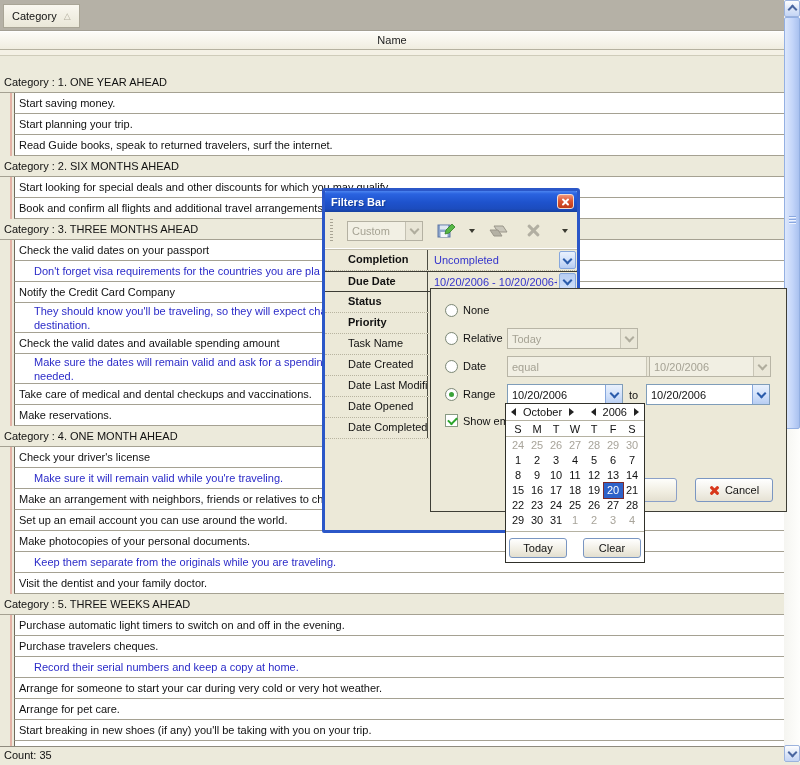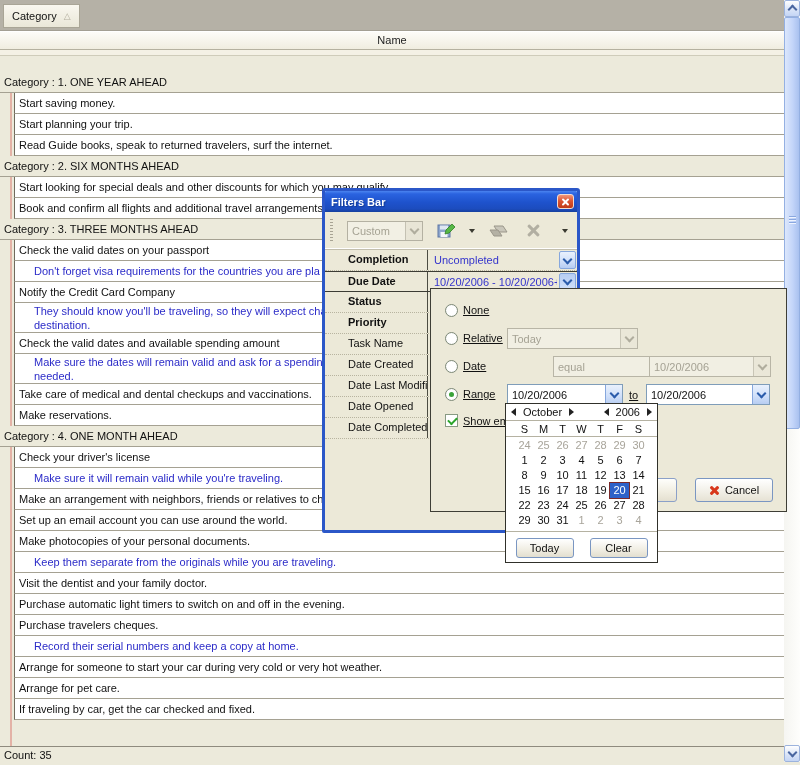--- a/index.html
+++ b/index.html
@@ -79,21 +79,21 @@
   .fvalue{flex:1;position:relative;display:flex;align-items:center;padding-left:6px;color:#3434cc;
           overflow:hidden;white-space:nowrap;}
   .fvalue .vtext{margin-right:20px;overflow:hidden;}
   .fdrop{position:absolute;right:1px;top:1px;bottom:1px;width:17px;box-sizing:border-box;border:1px solid #86a7dd;border-radius:2px;
          background:linear-gradient(#e9f1fd,#cfdff9 60%,#b7cdf2);display:flex;align-items:center;justify-content:center;}
   .fdrop.pressed{background:linear-gradient(#b7cdf2,#cfdff9);}
 
   
   .panel{position:absolute;left:430px;top:288px;width:357px;height:224px;box-sizing:border-box;z-index:20;
          background:#ece9d8;border:1px solid #3e3e36;}
-  .plabel{position:absolute;line-height:13px;text-decoration:underline;}
+  .plabel{position:absolute;line-height:13px;}
   .radio{position:absolute;width:13px;height:13px;border-radius:50%;box-sizing:border-box;border:1px solid #7e8a78;
          background:radial-gradient(#ffffff 55%,#ececec);}
   .radio.sel::after{content:"";position:absolute;left:3px;top:3px;width:5px;height:5px;border-radius:50%;background:#3aa33a;}
   .checkbox{position:absolute;width:13px;height:13px;box-sizing:border-box;border:1px solid #889a82;background:#fff;}
   .checkbox.checked::after{content:"";position:absolute;left:2px;top:2px;width:7px;height:4px;
                            border-left:2px solid #2ba52b;border-bottom:2px solid #2ba52b;transform:rotate(-45deg);}
   .pcombo{position:absolute;height:21px;box-sizing:border-box;border:1px solid #7f9db9;background:#fff;
           display:flex;align-items:center;padding-left:4px;overflow:hidden;white-space:nowrap;}
   .pcombo .cbtn{margin-left:auto;width:17px;height:100%;box-sizing:border-box;border-left:1px solid #86a7dd;
                 background:linear-gradient(#e9f1fd,#cfdff9 60%,#b7cdf2);display:flex;align-items:center;justify-content:center;flex:0 0 17px;}
@@ -102,21 +102,21 @@
   .ok-btn{position:absolute;left:196px;top:189px;width:50px;height:24px;box-sizing:border-box;z-index:1;
           border:1px solid #8ba0c8;border-radius:3px;background:linear-gradient(#fefefb,#f0ede0 60%,#e4e0d0);}
   .cancel-btn{position:absolute;left:264px;top:189px;width:78px;height:24px;box-sizing:border-box;z-index:1;
           border:1px solid #7a96c2;border-radius:3px;background:linear-gradient(#ffffff,#f2f0e8 55%,#e6e2d4);
           display:flex;align-items:center;justify-content:center;gap:5px;}
   .redx{position:relative;width:11px;height:11px;}
   .redx span{position:absolute;left:0;top:4px;width:11px;height:3px;background:#d8381c;border-radius:1px;}
   .redx span.a{transform:rotate(45deg);} .redx span.b{transform:rotate(-45deg);}
 
   
-  .calendar{position:absolute;left:505px;top:403px;width:153px;height:160px;box-sizing:border-box;z-index:30;
+  .calendar{position:absolute;left:505px;top:403px;width:140px;height:160px;box-sizing:border-box;z-index:30;
             background:#fff;border:1px solid #30302a;}
   .cal-head{height:17px;box-sizing:border-box;display:flex;align-items:center;justify-content:space-between;
             padding:0 5px;border-bottom:1px solid #b5b2a2;}
   .cal-grp{display:flex;align-items:center;gap:7px;}
   .tri-l{width:0;height:0;border-right:5px solid #222;border-top:4px solid rgba(0,0,0,0);border-bottom:4px solid rgba(0,0,0,0);}
   .tri-r{width:0;height:0;border-left:5px solid #222;border-top:4px solid rgba(0,0,0,0);border-bottom:4px solid rgba(0,0,0,0);}
   .cal-days{display:grid;grid-template-columns:repeat(7,19px);justify-content:center;height:16px;align-items:center;
             text-align:center;border-bottom:1px solid #b5b2a2;box-sizing:border-box;}
   .cal-grid{display:grid;grid-template-columns:repeat(7,19px);grid-auto-rows:15px;justify-content:center;text-align:center;padding-top:1px;}
   .cal-grid .d{line-height:15px;}
@@ -173,27 +173,29 @@
       <div class="row comment single">
         <div>Make sure it will remain valid while you're traveling.</div>
       </div>
       <div class="row task">Make an arrangement with neighbors, friends or relatives to ch</div>
       <div class="row task">Set up an email account you can use around the world.</div>
       <div class="row task">Make photocopies of your personal documents.</div>
       <div class="row comment single">
         <div>Keep them separate from the originals while you are traveling.</div>
       </div>
       <div class="row task">Visit the dentist and your family doctor.</div>
+      <div class="row category">Category : 5. THREE WEEKS AHEAD</div>
       <div class="row task">Purchase automatic light timers to switch on and off in the evening.</div>
       <div class="row task">Purchase travelers cheques.</div>
       <div class="row comment single">
         <div>Record their serial numbers and keep a copy at home.</div>
       </div>
       <div class="row task">Arrange for someone to start your car during very cold or very hot weather.</div>
       <div class="row task">Arrange for pet care.</div>
+      <div class="row task">Start breaking in new shoes (if any) you'll be taking with you on your trip.</div>
       <div class="row task">If traveling by car, get the car checked and fixed.</div>
     </div>
 
   <div class="status-bar">
     <span>Count: 35</span>
   </div>
 
   <div class="scrollbar">
     <div class="sb-btn sb-up">
         <i class="chv up"></i>
@@ -303,21 +305,21 @@
     <span class="plabel" style="left:32px;top:43px;">Relative</span>
     <div class="pcombo disabled" style="left:76px;top:39px;width:131px;">
       <span>Today</span>
       <span class="cbtn">
           <i class="chv down gray"></i>
         </span>
     </div>
 
     <span class="radio" style="left:14px;top:71px;"></span>
     <span class="plabel" style="left:32px;top:71px;">Date</span>
-    <div class="pcombo disabled" style="left:76px;top:67px;width:157px;margin-left:46px;">
+    <div class="pcombo disabled" style="left:76px;top:67px;width:157px;">
       <span>equal</span>
       <span class="cbtn">
           <i class="chv down gray"></i>
         </span>
     </div>
     <div class="pcombo disabled" style="left:218px;top:67px;width:122px;">
       <span>10/20/2006</span>
       <span class="cbtn">
           <i class="chv down gray"></i>
         </span>

